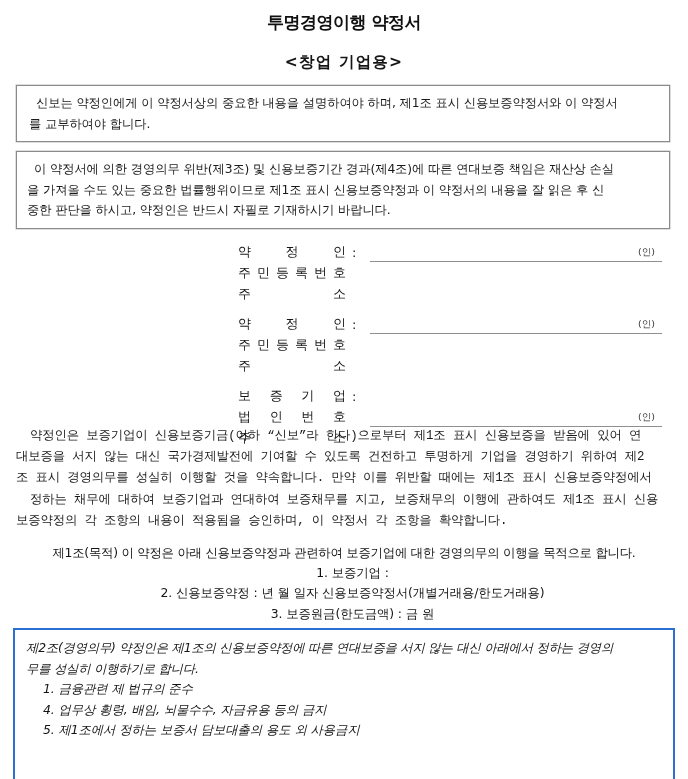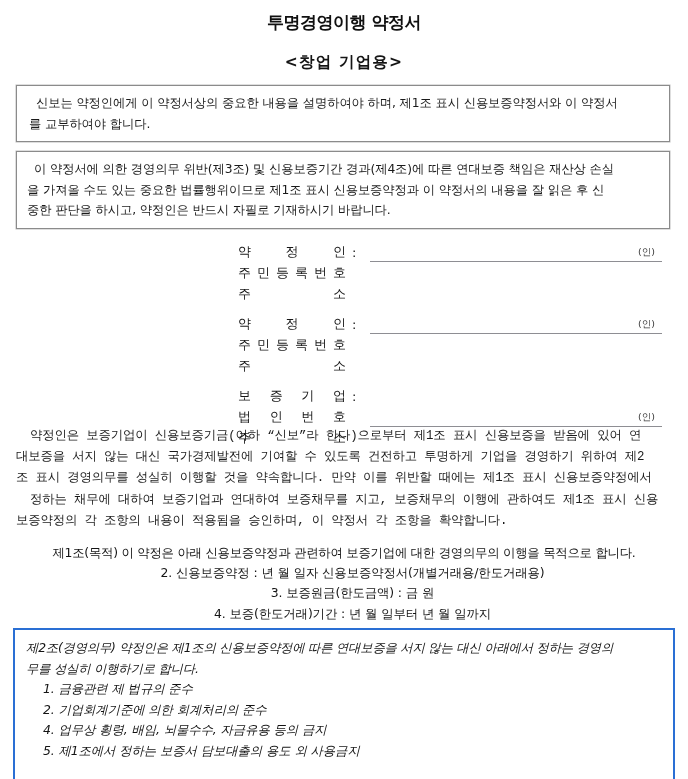--- a/index.html
+++ b/index.html
@@ -263,28 +263,28 @@
   <div class="body-para">
     <div class="body-line indent">약정인은 보증기업이 신용보증기금(이하 “신보”라 한다)으로부터 제1조 표시 신용보증을 받음에 있어 연</div>
     <div class="body-line">대보증을 서지 않는 대신 국가경제발전에 기여할 수 있도록 건전하고 투명하게 기업을 경영하기 위하여 제2</div>
     <div class="body-line">조 표시 경영의무를 성실히 이행할 것을 약속합니다. 만약 이를 위반할 때에는 제1조 표시 신용보증약정에서</div>
     <div class="body-line indent">정하는 채무에 대하여 보증기업과 연대하여 보증채무를 지고, 보증채무의 이행에 관하여도 제1조 표시 신용</div>
     <div class="body-line">보증약정의 각 조항의 내용이 적용됨을 승인하며, 이 약정서 각 조항을 확약합니다.</div>
   </div>
 
   <div class="article">
     <div class="article-head">제1조(목적) 이 약정은 아래 신용보증약정과 관련하여 보증기업에 대한 경영의무의 이행을 목적으로 합니다.</div>
+    <div class="article-item">1. 보증기업 :</div>
     <div class="article-item">2. 신용보증약정 :         년     월      일자 신용보증약정서(개별거래용/한도거래용)</div>
     <div class="article-item">3. 보증원금(한도금액) : 금                                          원</div>
     <div class="article-item">4. 보증(한도거래)기간 :        년     월     일부터        년     월     일까지</div>
   </div>
 
   <div class="blue-box">
     <div class="article-head">제2조(경영의무) 약정인은 제1조의 신용보증약정에 따른 연대보증을 서지 않는 대신 아래에서 정하는 경영의</div>
     <div class="article-head">무를 성실히 이행하기로 합니다.</div>
     <div class="article-item">1. 금융관련 제 법규의 준수</div>
-    <div class="article-item">2. 기업회계기준에 의한 회계처리의 준수</div>
     <div class="article-item">4. 업무상 횡령, 배임, 뇌물수수, 자금유용 등의 금지</div>
     <div class="article-item">5. 제1조에서 정하는 보증서 담보대출의 용도 외 사용금지</div>
 
   </div>
 
 </div>
 
 </body></html>

